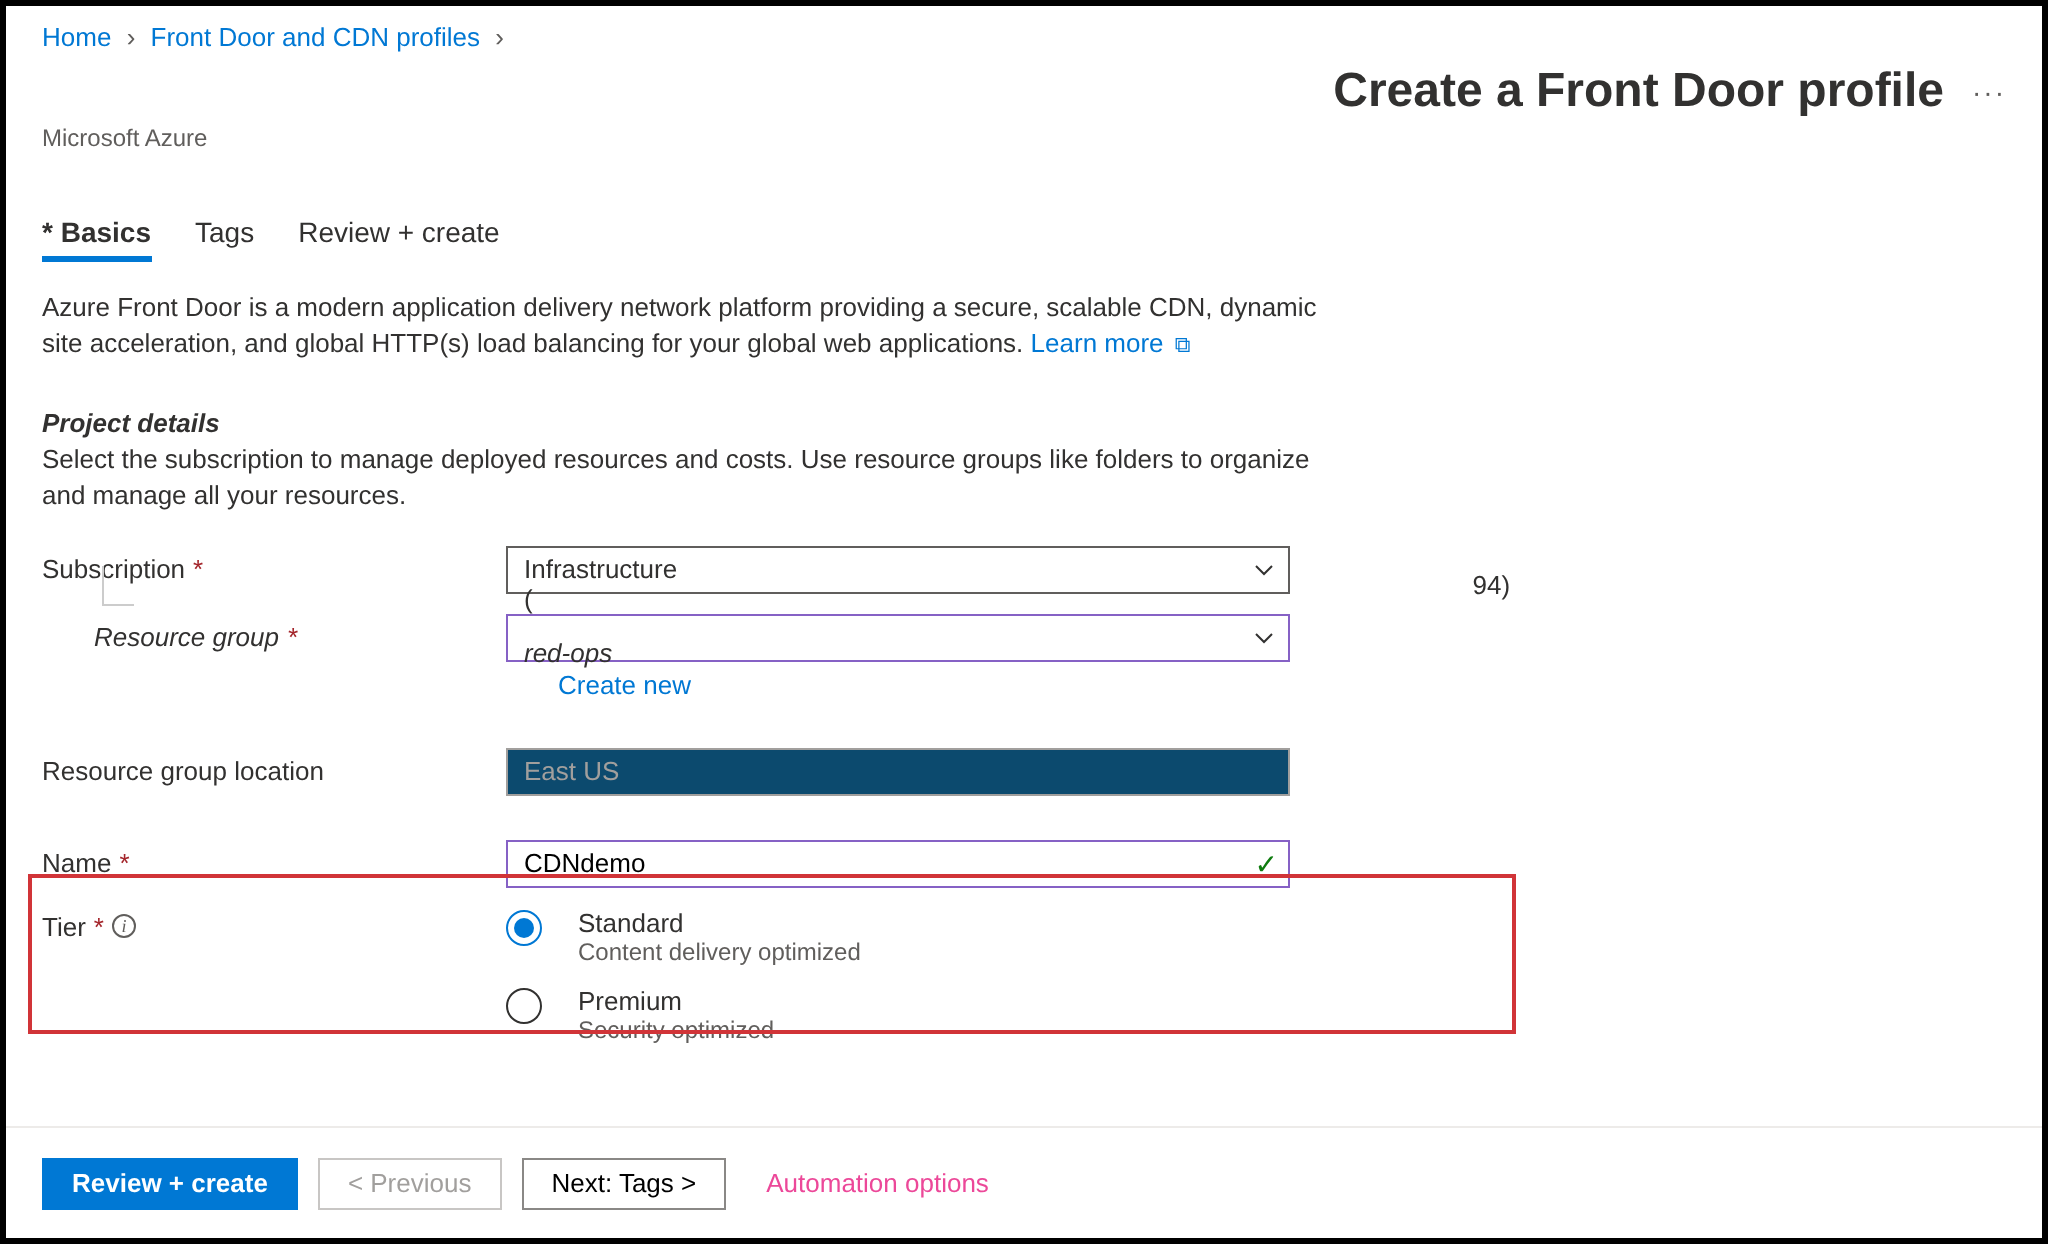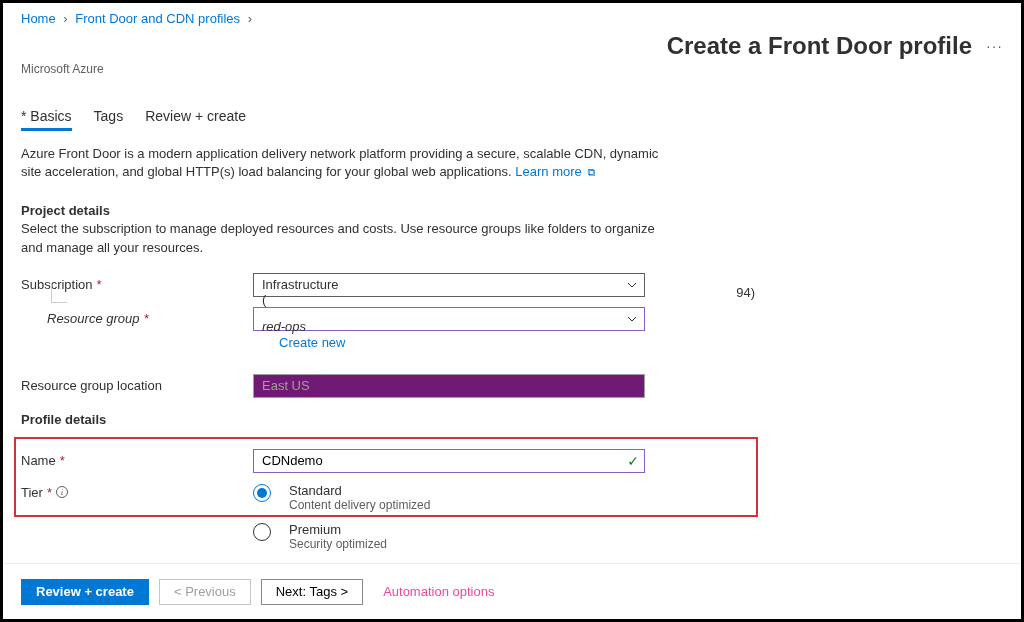--- a/index.html
+++ b/index.html
@@ -16,26 +16,26 @@
   .page { padding: 8px 18px 0 18px; height: 558px; position: relative; }
   .breadcrumb { font-size: 13px; color: #605e5c; margin-bottom: 6px; }
   .breadcrumb a { color: #0078d4; text-decoration: none; }
   .breadcrumb .sep { margin: 0 4px; color: #605e5c; }
   h1 { font-size: 24px; font-weight: 600; color: #323130; display: inline-block; }
   .title-row { display: flex; align-items: center; gap: 14px; margin-bottom: 2px; justify-content: flex-end;}
   .ellipsis { color: #605e5c; font-size: 14px; letter-spacing: 1px; }
   .subtitle { font-size: 12px; color: #605e5c; margin-bottom: 28px; }
   .tabs { display: flex; gap: 22px; border-bottom: none; margin-bottom: 14px; }
   .tab { font-size: 14px; padding: 4px 0; cursor: pointer; color: #323130; }
-  .tab.active { font-weight: 400; border-bottom: 3px solid #0078d4; }
+  .tab.active { font-weight: 700; border-bottom: 3px solid #0078d4; }
   .tab.active::before { content: "* "; color: #323130; }
   .desc { font-size: 13px; color: #323130; line-height: 1.4; max-width: 640px; margin-bottom: 4px; }
   .desc a { color: #0078d4; text-decoration: none; }
   .ext-icon { display: inline-block; margin-left: 2px; font-size: 11px; }
-  .section-head { font-weight: 600; font-size: 13px; margin-top: 22px; margin-bottom: 2px; }
+  .section-head { font-weight: 600; font-size: 13px; margin-top: 22px; margin-bottom: 2px; font-style: italic; }
   .section-sub { font-size: 13px; color: #323130; max-width: 640px; margin-bottom: 16px; line-height: 1.4; }
   .form-row { display: flex; align-items: center; margin-bottom: 10px; }
   .form-row.indent { margin-left: 26px; font-style: italic; }
   .indent-line { position: absolute; border-left: 1px solid #ccc; border-bottom: 1px solid #ccc; width: 16px; height: 20px; left: 30px; margin-top: -24px;}
   .label-col { width: 232px; font-size: 13px; color: #323130; display:flex; align-items:center; gap:4px;}
   .label-col.indent { width: 206px; }
   .req { color: #a4262c; }
   .info-icon { width:12px; height:12px; border:1px solid #605e5c; border-radius:50%; display:inline-flex; align-items:center; justify-content:center; font-size:9px; color:#605e5c; font-style: italic; font-family: serif;}
   .field-col { width: 392px; position: relative; }
   .dropdown {
@@ -45,21 +45,21 @@
   }
   .dropdown.purple { border: 1px solid #8661c5; }
   .chev { position: absolute; right: 6px; top: 50%; transform: translateY(-50%); }
   .chev svg { display:block; }
   .textinput {
     width: 100%; height: 24px; border: 1px solid #8661c5; padding: 0 26px 0 8px;
     font-size: 13px; outline: none;
   }
   .check { position: absolute; right: 6px; top: 4px; color: #107c10; font-size: 14px; }
   .disabled-field {
-    width: 100%; height: 24px; border: 1px solid #a19f9d; background: #701a75;
+    width: 100%; height: 24px; border: 1px solid #a19f9d; background: #0c4a6e;
     padding: 0 8px; font-size: 13px; color: #a19f9d; display:flex; align-items:center;
   }
   .link-small { color: #0078d4; font-size: 13px; text-decoration: none; margin-left: 258px; display:block; margin-top:-6px; margin-bottom: 24px;}
   .highlight-box {
     border: 2px solid #d13438; position: absolute; left: 11px; width: 744px;
     top: 434px; height: 80px; pointer-events: none; z-index: 5;
   }
   .radio-row { display: flex; align-items: flex-start; margin-bottom: 8px; }
   .radio-row .label-col { padding-top: 2px; }
   .radio-options { display: flex; flex-direction: column; gap: 10px; }
@@ -159,21 +159,20 @@
   </div>
   <a href="#" class="link-small">Create new</a>
 
   <div class="form-row" style="margin-top:12px">
     <div class="label-col">Resource group location</div>
     <div class="field-col">
       <div class="disabled-field">East US</div>
     </div>
   </div>
 
-  <div class="section-head" style="margin-top:14px">Profile details</div>
 
   <div class="form-row" style="margin-top:22px">
     <div class="label-col">
       <span>Name</span> 
         <span class="req">*</span>
     </div>
     <div class="field-col">
       <input class="textinput" value="CDNdemo" style="">
       <span class="check">✓</span>
     </div>

